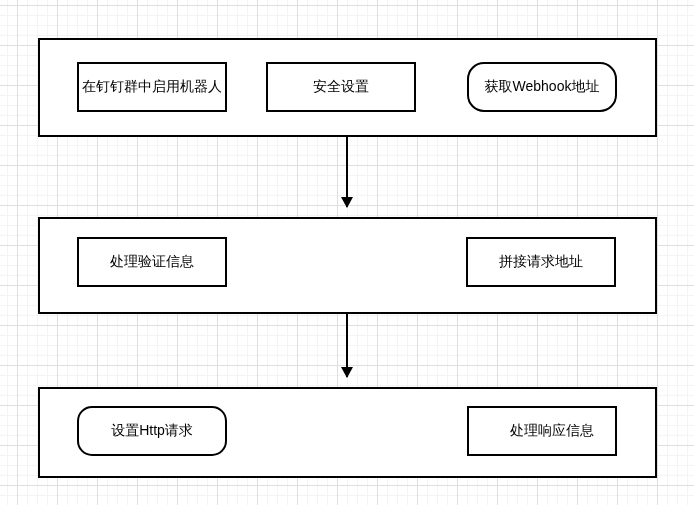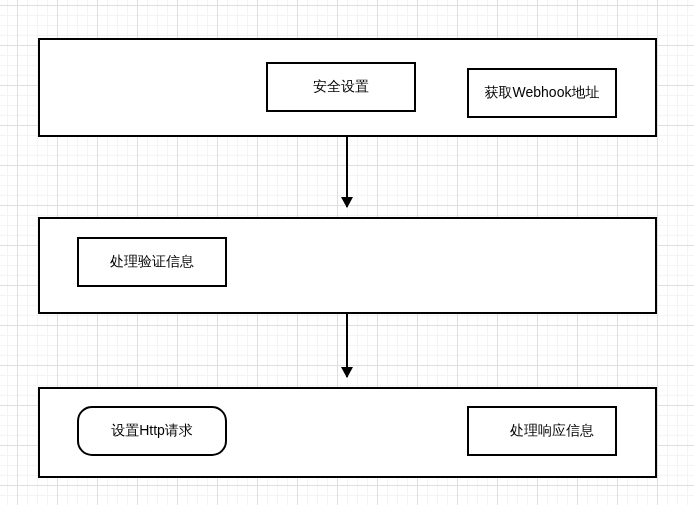--- a/index.html
+++ b/index.html
@@ -43,21 +43,21 @@
     align-items: center;
     justify-content: center;
     font-size: 14px;
     color: #000000;
     text-align: center;
     white-space: nowrap;
   }
   
   .node-a { left: 77px;  top: 62px; }
   .node-b { left: 266px; top: 62px; }
-  .node-c { left: 467px; top: 68px; }
+  .node-c { left: 467px; top: 62px; border-radius: 17px; }
   .node-d { left: 77px;  top: 237px; }
   .node-e { left: 466px; top: 237px; }
   .node-f { left: 77px;  top: 406px; border-radius: 15px; }
   .node-g { left: 272px; top: 406px; }
   .node-h { left: 467px; top: 406px; padding-left: 20px; }
   .connector {
     position: absolute;
     width: 0;
   }
   .connector .line {
@@ -92,29 +92,35 @@
 
   <div class="connector connector-1">
     <div class="line"></div>
     <div class="head"></div>
   </div>
   <div class="connector connector-2">
     <div class="line"></div>
     <div class="head"></div>
   </div>
 
+  <div class="node node-a">
+    <span>在钉钉群中启用机器人</span>
+  </div>
   <div class="node node-b">
     <span>安全设置</span>
   </div>
   <div class="node node-c">
     <span>获取Webhook地址</span>
   </div>
 
   <div class="node node-d">
     <span>处理验证信息</span>
+  </div>
+  <div class="node node-e">
+    <span>拼接请求地址</span>
   </div>
 
   <div class="node node-f">
     <span>设置Http请求</span>
   </div>
   <div class="node node-h">
     <span>处理响应信息</span>
   </div>
 
 </div>

